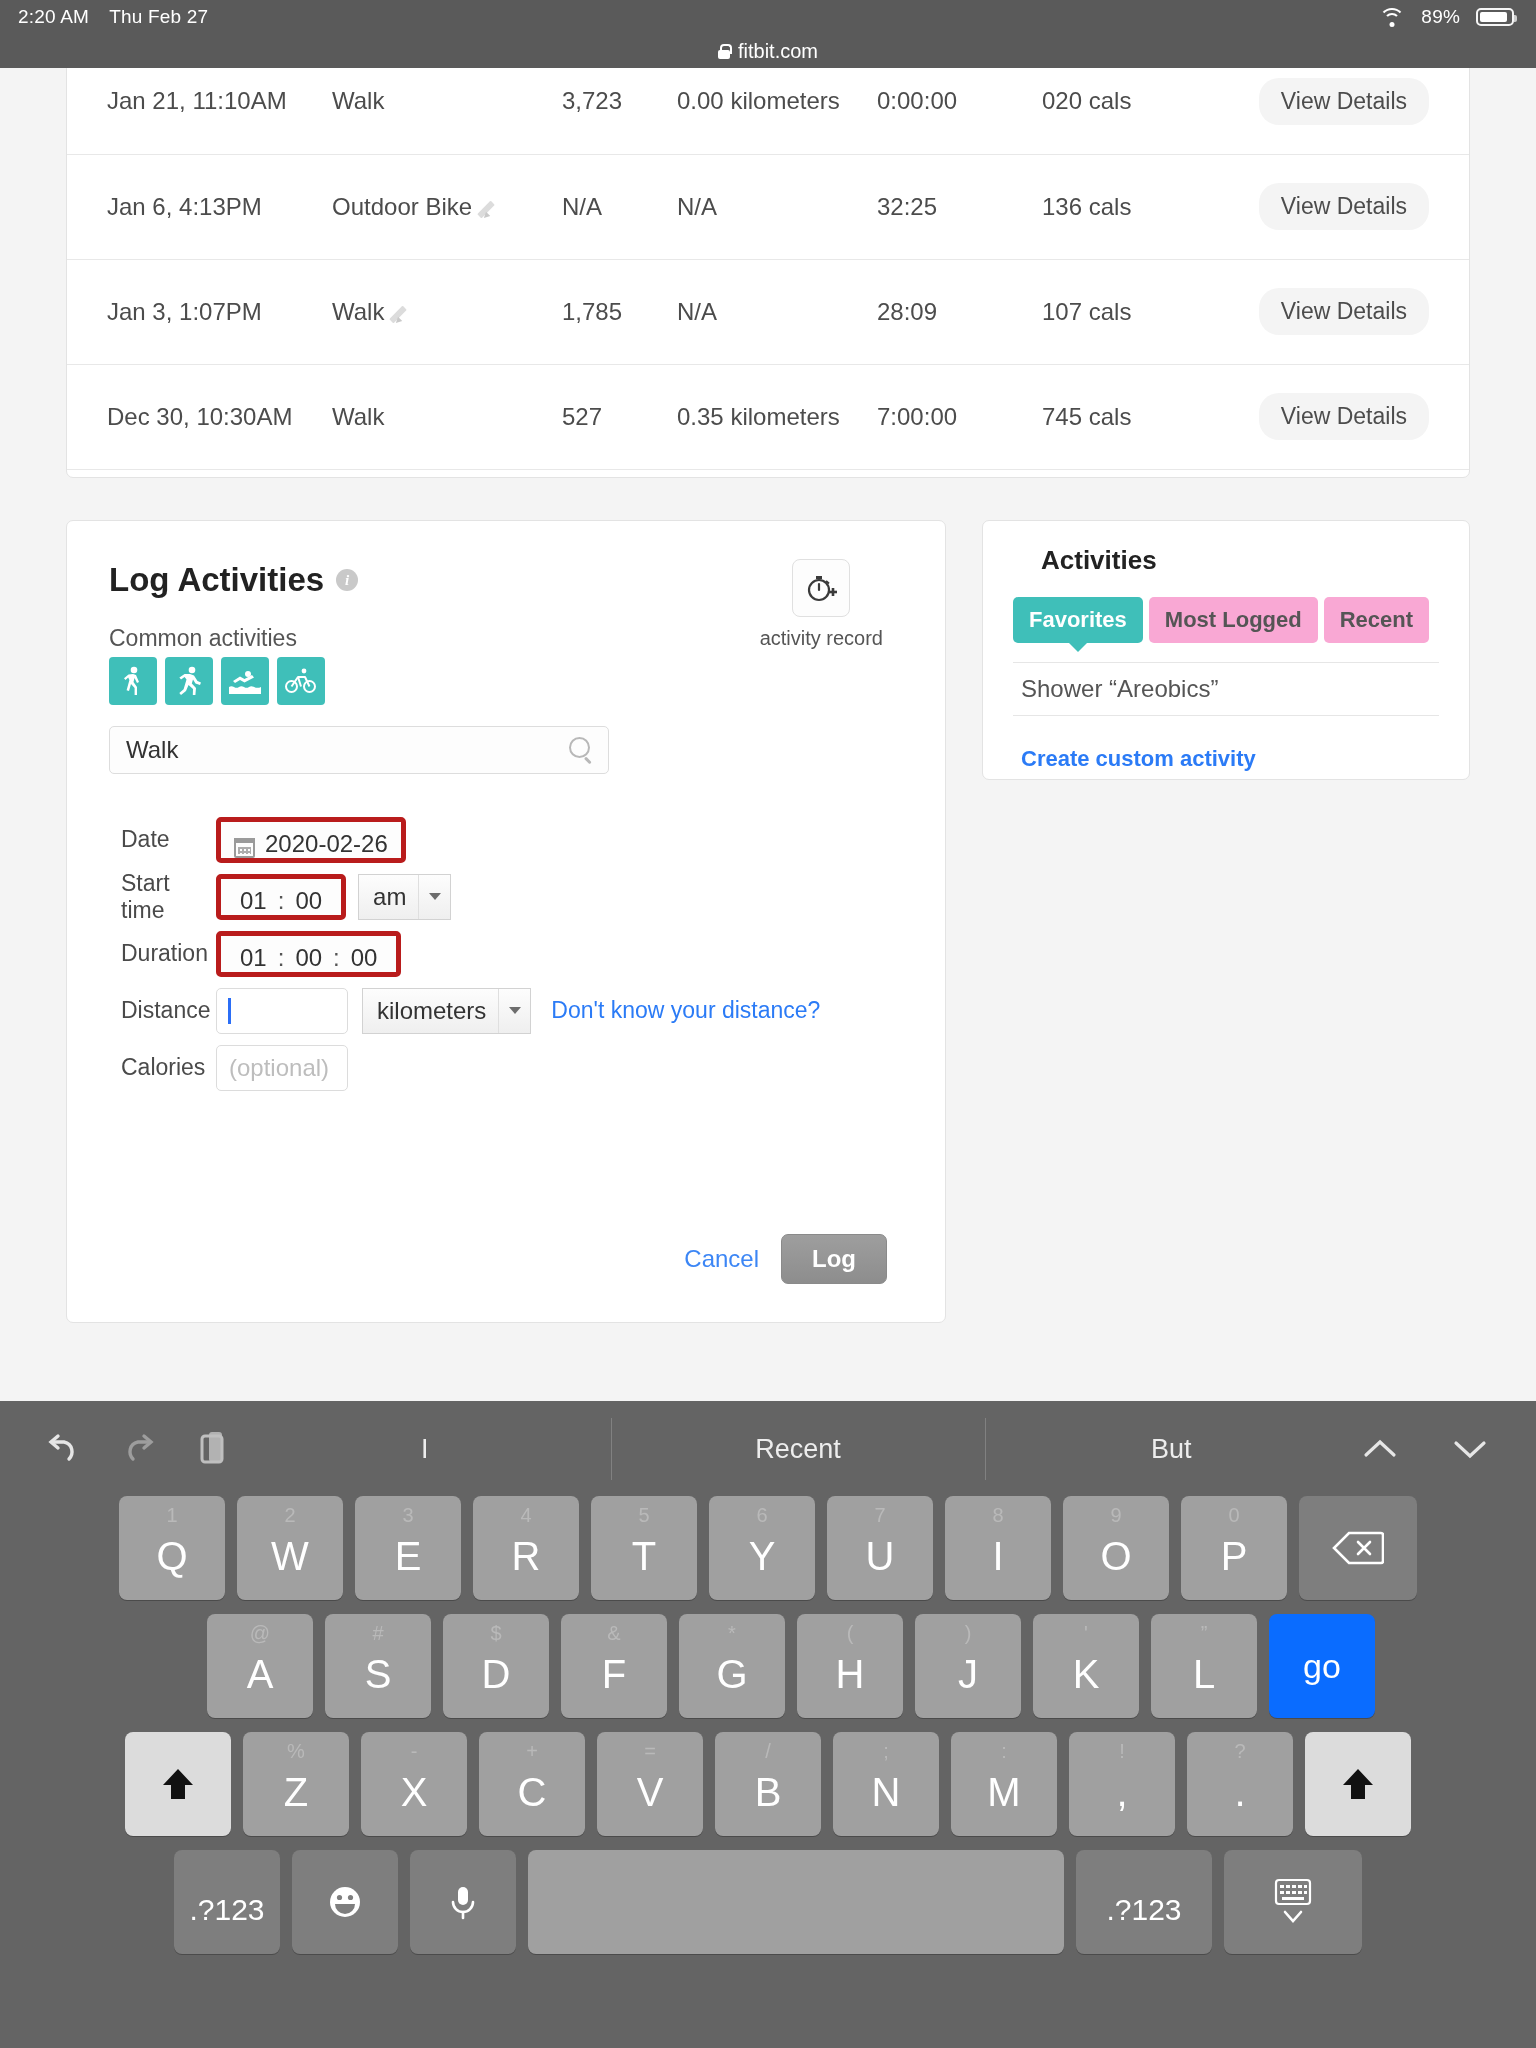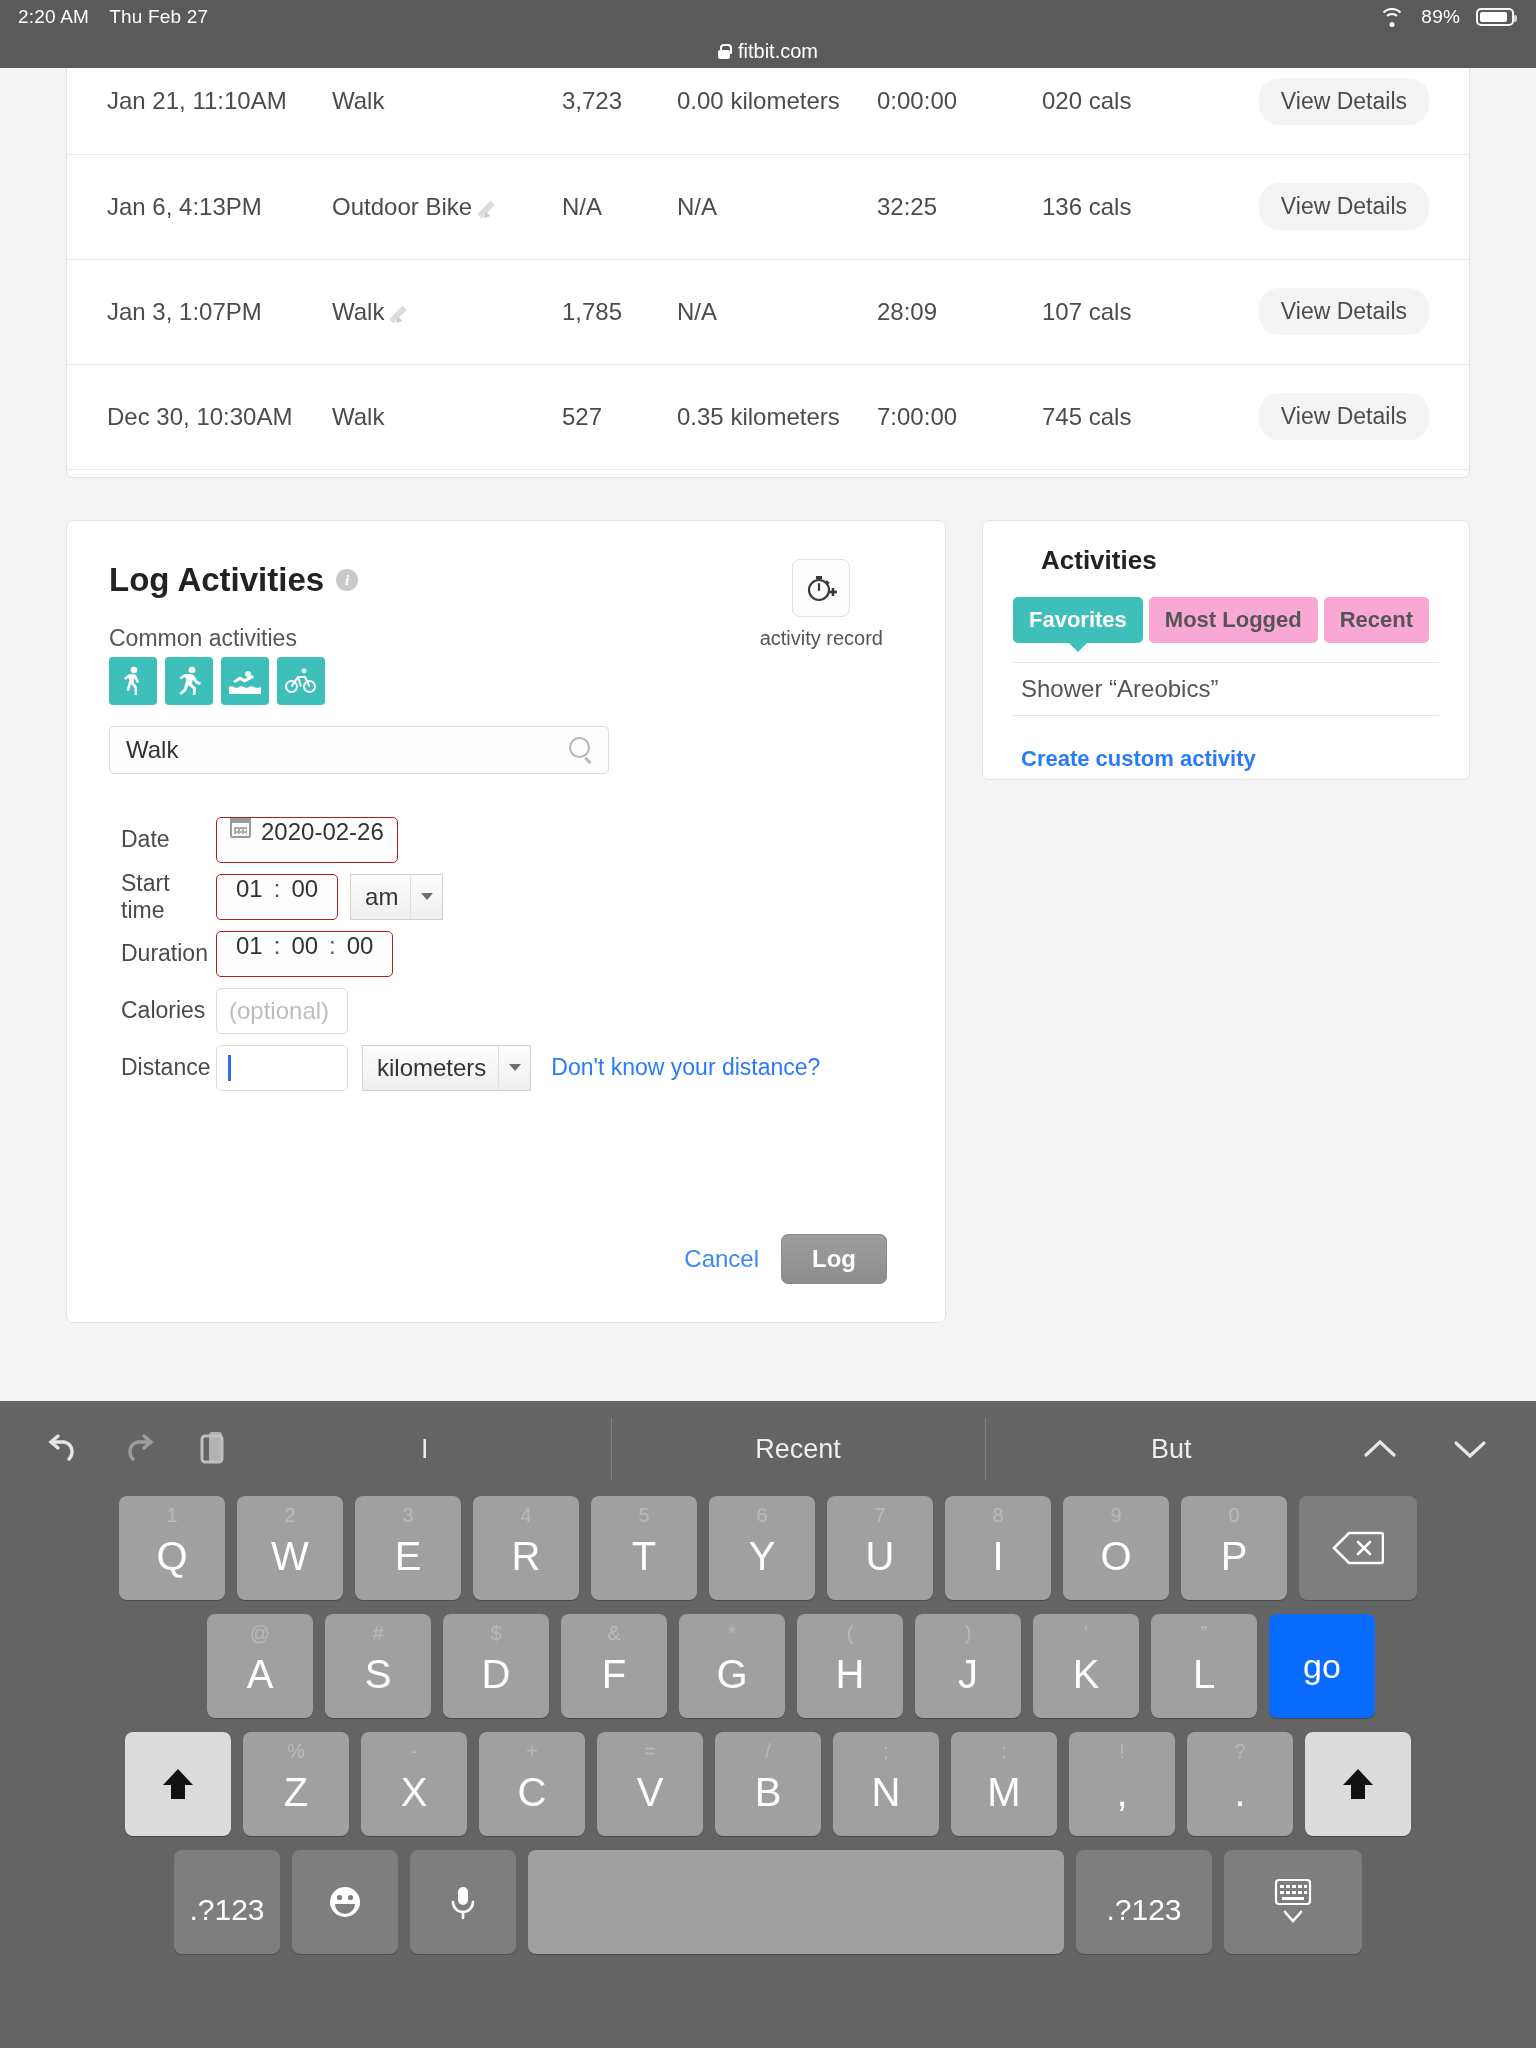--- a/index.html
+++ b/index.html
@@ -156,22 +156,22 @@
   #search-icon-wrap::after {
     content:""; position:absolute; right:1px; bottom:0; width:8px; height:2.5px;
     background:#b8b8b8; transform: rotate(45deg); border-radius:2px;
   }
 
   
   #log-form { position: absolute; left: 54px; top: 290px; width: 790px; }
   .form-row { display: flex; align-items: center; height: 57px; }
   .form-label { width: 95px; font-size: 23px; color: #4a4a4a; flex: none; }
   .ctl {
-    background: #fdfdfd; border: 1px solid #b91c1c; border-radius: 5px;
-    height: 46px; display: flex; align-items: flex-start;
+    background: #fdfdfd; border: 5px solid #b91c1c; border-radius: 5px;
+    height: 46px; display: flex; align-items: flex-end;
     font-size: 24px; color: #333; padding: 0 13px;
   }
   .ctl-date { gap: 10px; }
   .cal-ico {
     width: 21px; height: 20px; border: 2px solid #9a9a9a; border-radius: 2px;
     position: relative; display: inline-block; flex: none;
   }
   .cal-ico::before {
     content:""; position:absolute; left:-2px; top:-2px; right:-2px; height:5px;
     background:#9a9a9a;
@@ -478,37 +478,37 @@
         <div class="ctl">
           <span class="seg">01</span>
           <span class="colon">:</span>
           <span class="seg">00</span>
           <span class="colon">:</span>
           <span class="seg">00</span>
         </div>
       </div>
 
       <div class="form-row">
-        <span class="form-label">Calories</span>
-        <input class="text-input" type="text" placeholder="(optional)" style="">
-      </div>
-
-      <div class="form-row">
         <span class="form-label">Distance</span>
         <span style="position:relative;display:inline-block">
           <input id="distance-input" class="text-input" type="text" value="" style="">
           <span class="caret-bar"></span>
         </span>
         <div class="select-ctl" style="margin-left:14px">
           <span>kilometers</span>
           <span class="sel-caret">
               <span class="caret-down"></span>
             </span>
         </div>
         <span id="dist-help">Don't know your distance?</span>
+      </div>
+
+      <div class="form-row">
+        <span class="form-label">Calories</span>
+        <input class="text-input" type="text" placeholder="(optional)" style="">
       </div>
     </div>
 
     <div id="form-actions">
       <button id="cancel-button">Cancel</button>
       <button id="log-button">Log</button>
     </div>
   </div>
 
   <div class="card" id="activities-card">

